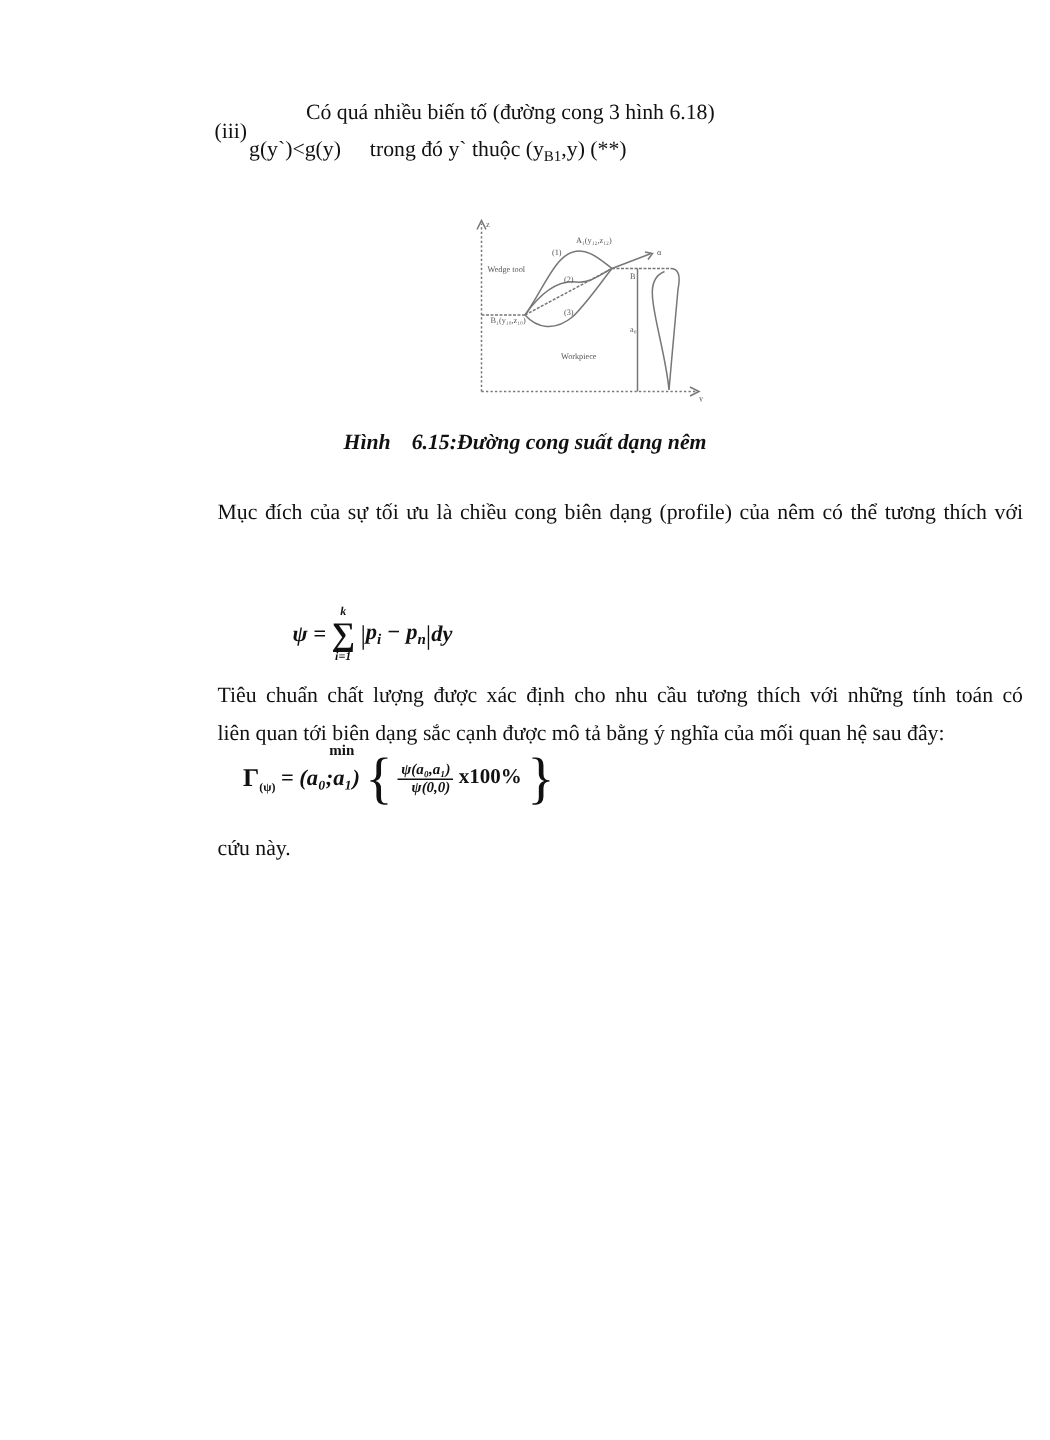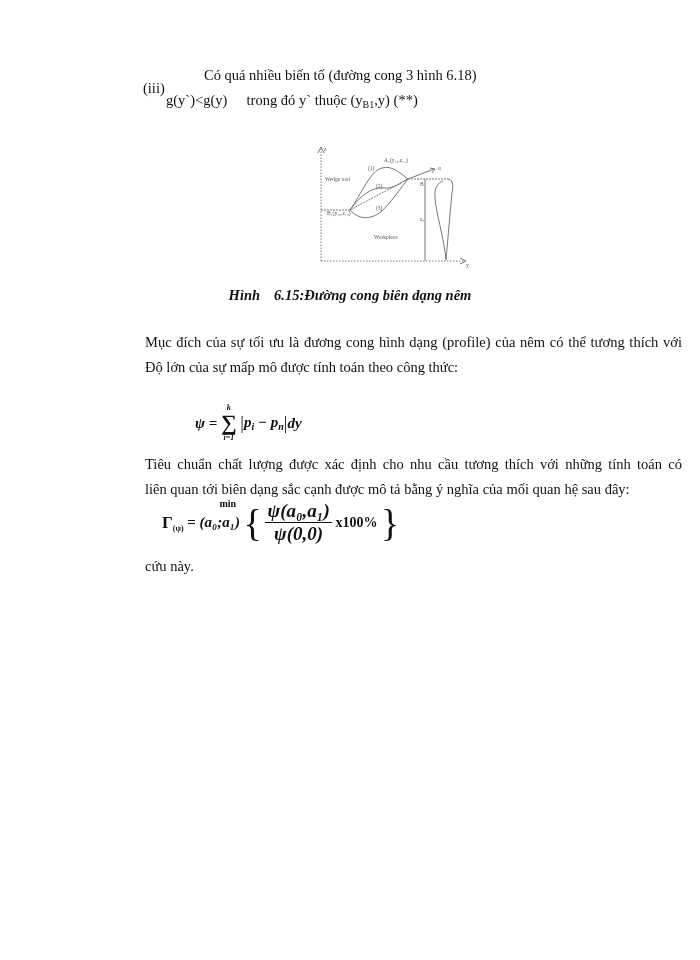--- a/index.html
+++ b/index.html
@@ -77,26 +77,25 @@
       <text x="64" y="45">(2)</text>
       <text x="64" y="67">(3)</text>
       <text x="126" y="27">α</text>
       <text x="108" y="78">a₀</text>
       <text x="108" y="43">B</text>
     </g>
   </svg>
 </div>
 
 <div class="caption">
-  <span style="margin-left:0">Hình</span><span>6.15:Đường cong biên dạng nêm</span>
+  <span style="margin-left:0">Hình</span><span>6.15:Đường cong suất dạng nêm</span>
 </div>
 
 <div class="justify" style="top:330px;">
-  <span class="jline">  Mục đích của sự tối ưu là đương cong hình dạng (profile) của nêm có thể tương thích với</span>
-  <span class="jline last">Độ lớn của sự mấp mô được tính toán theo công thức:</span>
+  <span class="jline">  Mục đích của sự tối ưu là chiều cong biên dạng (profile) của nêm có thể tương thích với</span>
 </div>
 
 <div class="formula1 math">
   <span style="display:inline-block;vertical-align:middle;font-size:15px;">ψ = </span>
   <span style="display:inline-block;vertical-align:middle;text-align:center;line-height:1;">
     <span style="display:block;font-size:8px;">k</span>
     <span style="display:block;font-size:22px;font-style:normal;">∑</span>
     <span style="display:block;font-size:8px;">i=1</span>
   </span>
   <span style="display:inline-block;vertical-align:middle;font-size:18px;font-style:normal;font-weight:normal;">|</span><span style="display:inline-block;vertical-align:middle;font-size:15px;"><span>p</span><sub>i</sub><span> − </span><span>p</span><sub>n</sub></span><span style="display:inline-block;vertical-align:middle;font-size:18px;font-style:normal;font-weight:normal;">|</span><span style="display:inline-block;vertical-align:middle;font-size:15px;">dy</span>
@@ -108,21 +107,21 @@
 </div>
 
 <div class="formula2 math" style="font-style:normal;">
   <span style="display:inline-block;vertical-align:middle;font-size:17px;"><span>Γ</span><sub style="font-size:8px;">(ψ)</sub></span>
   <span style="display:inline-block;vertical-align:middle;font-size:15px;"> = </span>
   <span style="display:inline-block;vertical-align:middle;position:relative;">
     <span style="position:absolute;top:-16px;left:20px;font-size:10px;">min</span>
     <span style="font-size:15px;font-style:italic;">(a₀;a₁)</span>
   </span>
   <span style="display:inline-block;vertical-align:middle;font-size:38px;font-weight:normal;line-height:1;">{</span>
-  <span class="frac" style="font-size:19px;font-style:italic;">
+  <span class="frac" style="font-size:10px;font-style:italic;text-align:right;">
     <span class="num">ψ(a₀,a₁)</span>
     <span class="den">ψ(0,0)</span>
   </span>
   <span style="display:inline-block;vertical-align:middle;font-size:14px;">x100%</span>
   <span style="display:inline-block;vertical-align:middle;font-size:38px;font-weight:normal;line-height:1;">}</span>
 </div>
 
 <div class="justify" style="top:554px;">
   <span class="jline last">cứu này.</span>
 </div>

